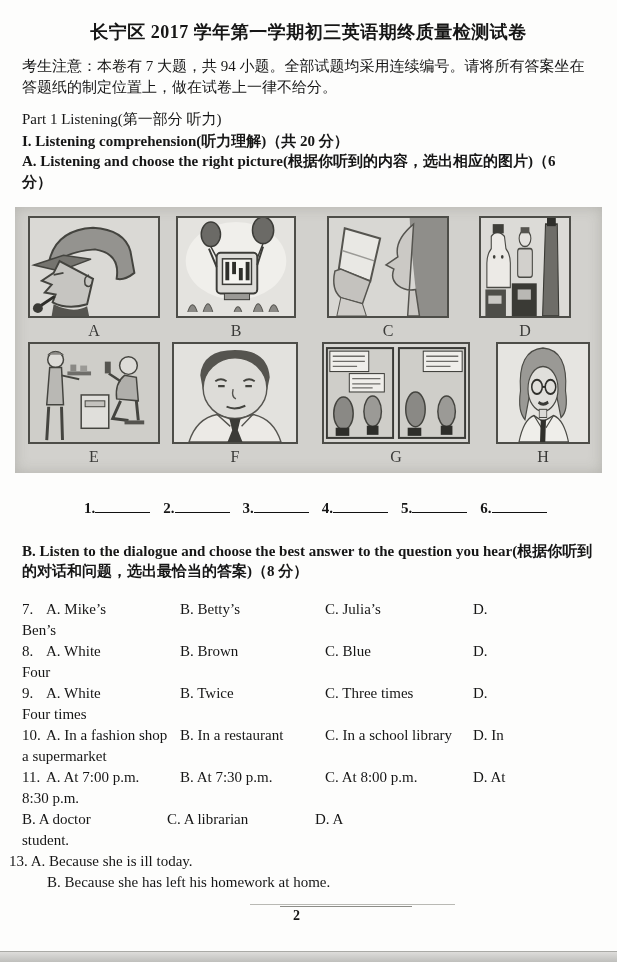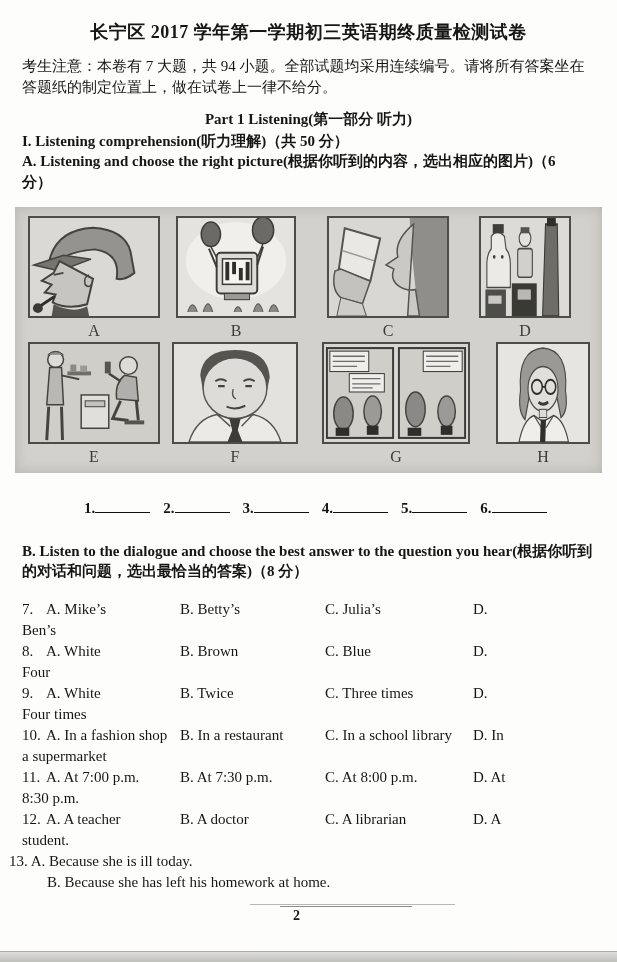--- a/index.html
+++ b/index.html
@@ -4,21 +4,21 @@
 <style>
   html,body{margin:0;padding:0;background:#ffffff;}
   .page{
     width:617px;height:962px;background:#fdfdfc;position:relative;overflow:hidden;
     font-family:"Liberation Serif","DejaVu Serif",serif;color:#161616;
   }
   .content{padding:12px 22px 0 22px;}
   .title{font-size:18px;font-weight:bold;text-align:center;margin:8px 0 12px 0;letter-spacing:.5px;}
   .exam-info{font-size:14.5px;font-weight:bold;text-align:center;margin-bottom:6px;}
   .notice{font-size:15px;line-height:1.42;margin:2px 0 10px 0;}
-  .part-heading{font-size:15px;font-weight:bold;text-align:center;margin:11px 0 2px 0;}
+  .part-heading{font-size:15px;font-weight:normal;margin:11px 0 2px 0;}
   .sec-heading{font-size:15px;font-weight:bold;line-height:1.38;}
   .heading-a{max-width:566px;}
   .heading-b{margin-top:24px;max-width:576px;}
 
   
   .photo{margin:14px -7px 0 -7px;height:266px;background:#d2d1cd;
          box-shadow:inset 0 0 14px rgba(90,90,85,.25);padding:9px 0 0 13px;box-sizing:border-box;}
   .prow{display:flex;align-items:flex-start;}
   .pcell{display:flex;flex-direction:column;flex:0 0 auto;}
   .pframe{border:2px solid #4d4d48;background:#deddd9;height:102px;box-sizing:border-box;}
@@ -51,21 +51,21 @@
 </style>
 </head>
 <body>
 
 <div class="page">
   <div class="content">
     <div class="title">长宁区 2017 学年第一学期初三英语期终质量检测试卷</div>
     <div class="notice">考生注意：本卷有 7 大题，共 94 小题。全部试题均采用连续编号。请将所有答案坐在答题纸的制定位置上，做在试卷上一律不给分。</div>
 
     <div class="part-heading">Part 1 Listening(第一部分  听力)</div>
-    <div class="sec-heading">I. Listening comprehension(听力理解)（共 50 分）</div>
+    <div class="sec-heading">I. Listening comprehension(听力理解)（共 20 分）</div>
     <div class="sec-heading heading-a">A. Listening and choose the right picture(根据你听到的内容，选出相应的图片)（6 分）</div>
 
     <div class="photo">
       <div class="prow">
         <div class="pcell w1">
           <div class="pframe">
             <svg viewBox="0 0 130 100" preserveAspectRatio="none">
               <rect width="130" height="100" fill="#dad9d5"></rect>
               <path d="M20 42 Q28 12 64 10 Q96 12 102 34 L106 56 Q96 64 88 62 Q92 36 66 32 Q40 34 28 44 Z" fill="#94938f" stroke="#44443f" stroke-width="2"></path>
               <path d="M4 48 L34 38 L62 42 L30 54 Z" fill="#75746f" stroke="#44443f" stroke-width="1.5"></path>
@@ -291,24 +291,20 @@
               <span>A. At 7:00 p.m.</span>
             </span>
           <span class="qc2">B. At 7:30 p.m.</span>
           <span class="qc3">C. At 8:00 p.m.</span>
           <span class="qc4">D. At</span>
         </div>
         <div class="qwrap">8:30 p.m.</div>
       </div>
       <div class="q">
         <div class="qline">
-          <span class="qc1">
-              <span class="qnum">12.</span>
-              <span>A. A teacher</span>
-            </span>
           <span class="qc2">B. A doctor</span>
           <span class="qc3">C. A librarian</span>
           <span class="qc4">D. A</span>
         </div>
         <div class="qwrap">student.</div>
       </div>
       <div class="q">
         <div class="q13-l1">13. A. Because she is ill today.</div>
         <div class="q13-l2">B. Because she has left his homework at home.</div>
       </div>

